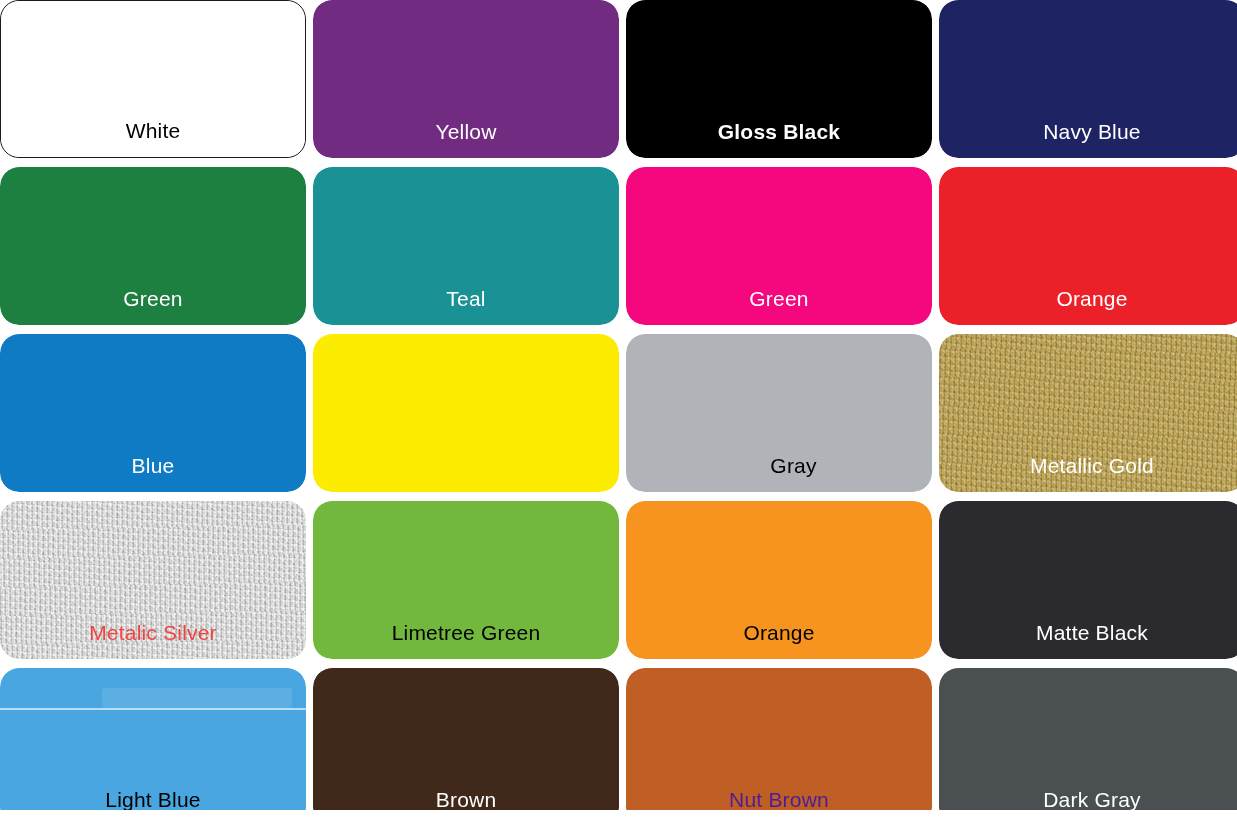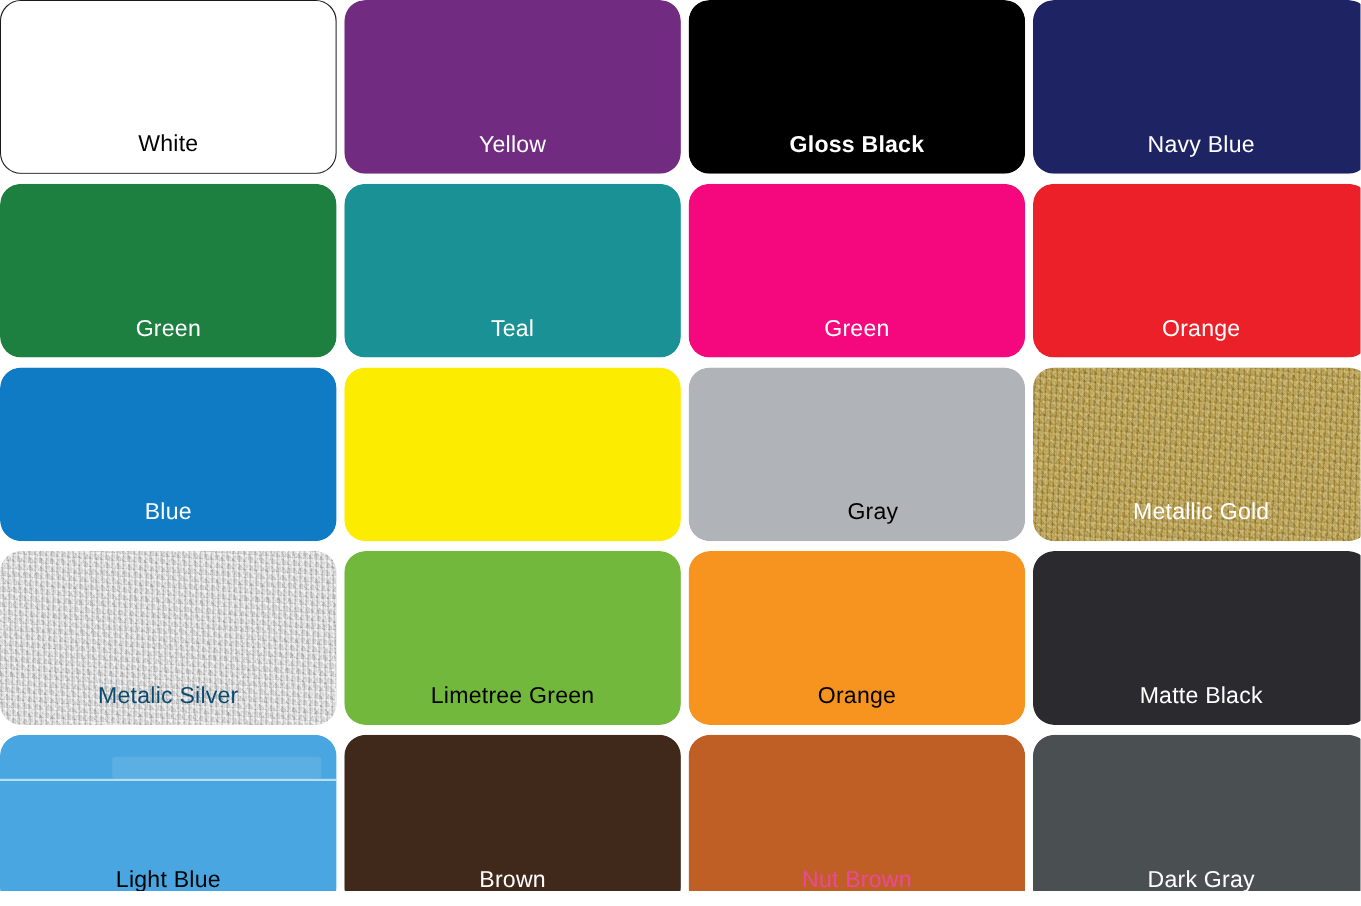--- a/index.html
+++ b/index.html
@@ -210,21 +210,21 @@
 
     <div class="swatch-card tex-gold" style="border-radius: 19px;">
       <div class="fill" style="background: rgb(183, 155, 69);"></div>
       <div class="texture"></div>
       <div class="swatch-label" style="color: rgb(255, 255, 255);">Metallic Gold</div>
     </div>
 
     <div class="swatch-card tex-silver" style="border-radius: 19px;">
       <div class="fill" style="background: rgb(201, 201, 201);"></div>
       <div class="texture"></div>
-      <div class="swatch-label" style="color: #0c4a6e;">Metalic Silver</div>
+      <div class="swatch-label" style="color: #ef4444;">Metalic Silver</div>
     </div>
 
     <div class="swatch-card" style="border-radius: 19px;">
       <div class="fill" style="background: rgb(113, 184, 60);"></div>
       <div class="texture"></div>
       <div class="swatch-label" style="color: rgb(0, 0, 0);">Limetree Green</div>
     </div>
 
     <div class="swatch-card" style="border-radius: 19px;">
       <div class="fill" style="background: rgb(247, 148, 32);"></div>
@@ -248,21 +248,21 @@
 
     <div class="swatch-card" style="border-radius: 19px;">
       <div class="fill" style="background: rgb(64, 40, 26);"></div>
       <div class="texture"></div>
       <div class="swatch-label" style="color: rgb(255, 255, 255);">Brown</div>
     </div>
 
     <div class="swatch-card" style="border-radius: 19px;">
       <div class="fill" style="background: rgb(191, 95, 38);"></div>
       <div class="texture"></div>
-      <div class="swatch-label" style="color: #ec4899;">Nut Brown</div>
+      <div class="swatch-label" style="color: #4c1d95;">Nut Brown</div>
     </div>
 
     <div class="swatch-card" style="border-radius: 19px;">
       <div class="fill" style="background: rgb(74, 79, 82);"></div>
       <div class="texture"></div>
       <div class="swatch-label" style="color: rgb(255, 255, 255);">Dark Gray</div>
     </div>
 
   </div>
 </div>

